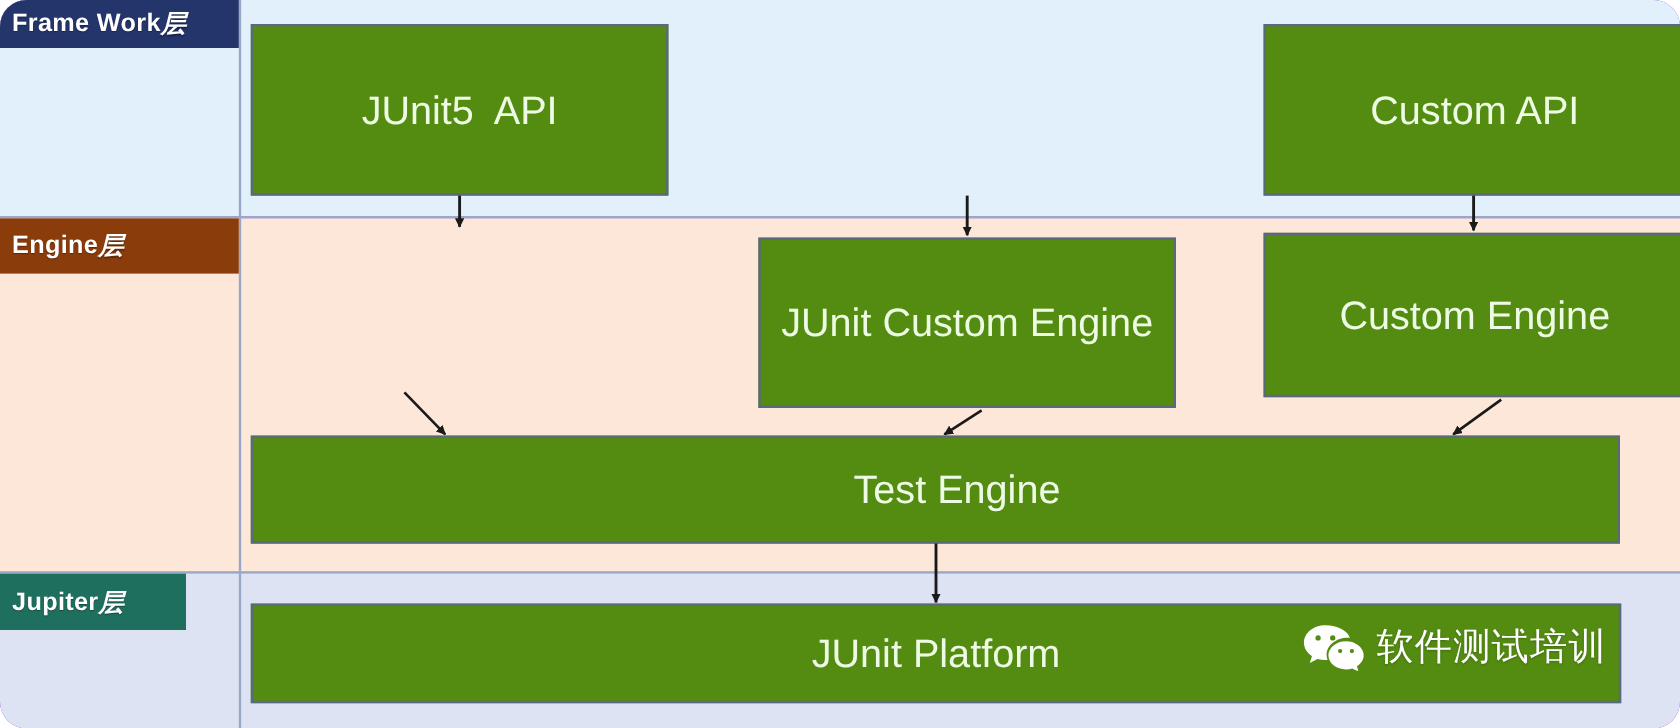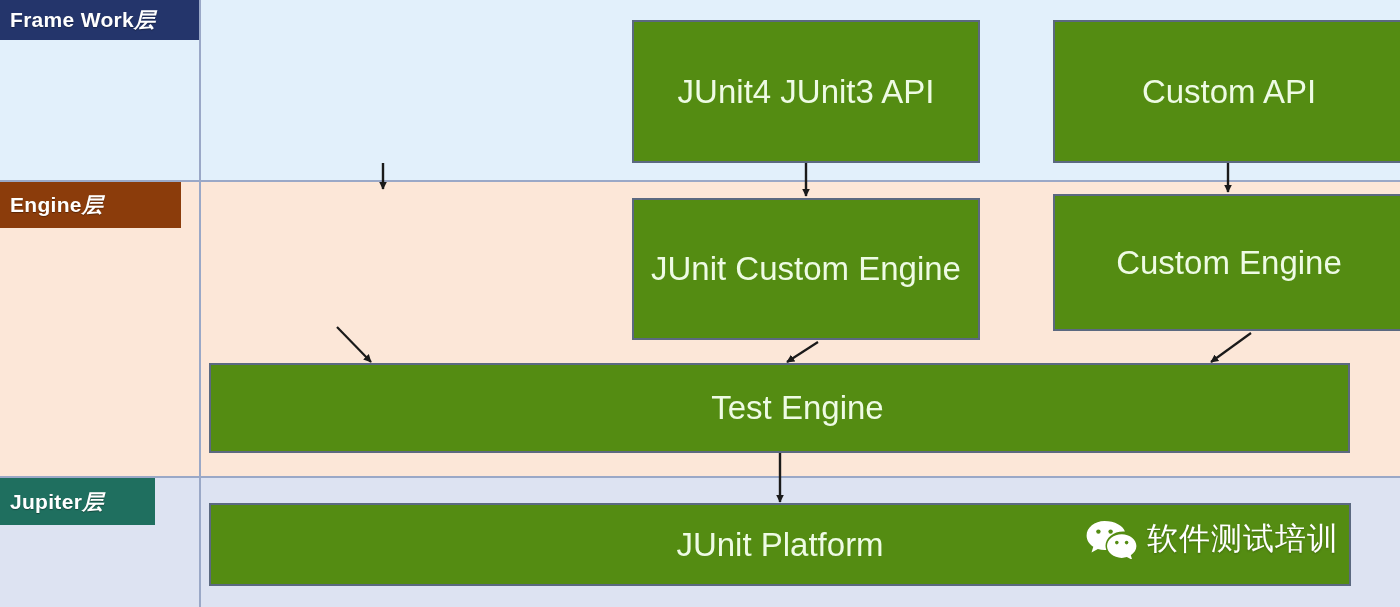--- a/index.html
+++ b/index.html
@@ -7,20 +7,21 @@
     padding: 0;
     background: #ffffff;
   }
   #diagram {
     position: relative;
     width: 1400px;
     height: 607px;
     overflow: hidden;
     font-family: "Liberation Sans", sans-serif;
     background: #6d28d9;
+    border-radius: 22px;
   }
 
   
   .band {
     position: absolute;
     left: 0;
     width: 1400px;
     box-sizing: border-box;
   }
   .band-framework {
@@ -64,21 +65,21 @@
   }
   .tag-framework {
     top: 0;
     width: 199px;
     height: 40px;
     background: #24356b;
     font-size: 21px;
   }
   .tag-engine {
     top: 182px;
-    width: 181px;
+    width: 199px;
     height: 46px;
     background: #8b3c0b;
     font-size: 21px;
   }
   .tag-platform {
     top: 478px;
     width: 155px;
     height: 47px;
     background: #1f6f5f;
     font-size: 21px;
@@ -154,21 +155,21 @@
   <div class="layer-tag tag-engine">
     <span>Engine</span>
       <span class="tag-cn">层</span>
   </div>
 
   <div class="layer-tag tag-platform">
     <span>Jupiter</span>
       <span class="tag-cn">层</span>
   </div>
 
-  <div class="box box-junit43-api">JUnit4 JUnit3 API</div>
+  <div class="box box-junit5-api">JUnit5  API</div>
   <div class="box box-custom-api">Custom API</div>
 
   <div class="box box-vintage-engine">JUnit Custom Engine</div>
   <div class="box box-custom-engine">Custom Engine</div>
   <div class="box box-test-engine">Test Engine</div>
 
   <div class="box box-junit-platform">JUnit Platform</div>
 
   <svg class="arrows" viewBox="0 0 1400 607">
     <defs>

